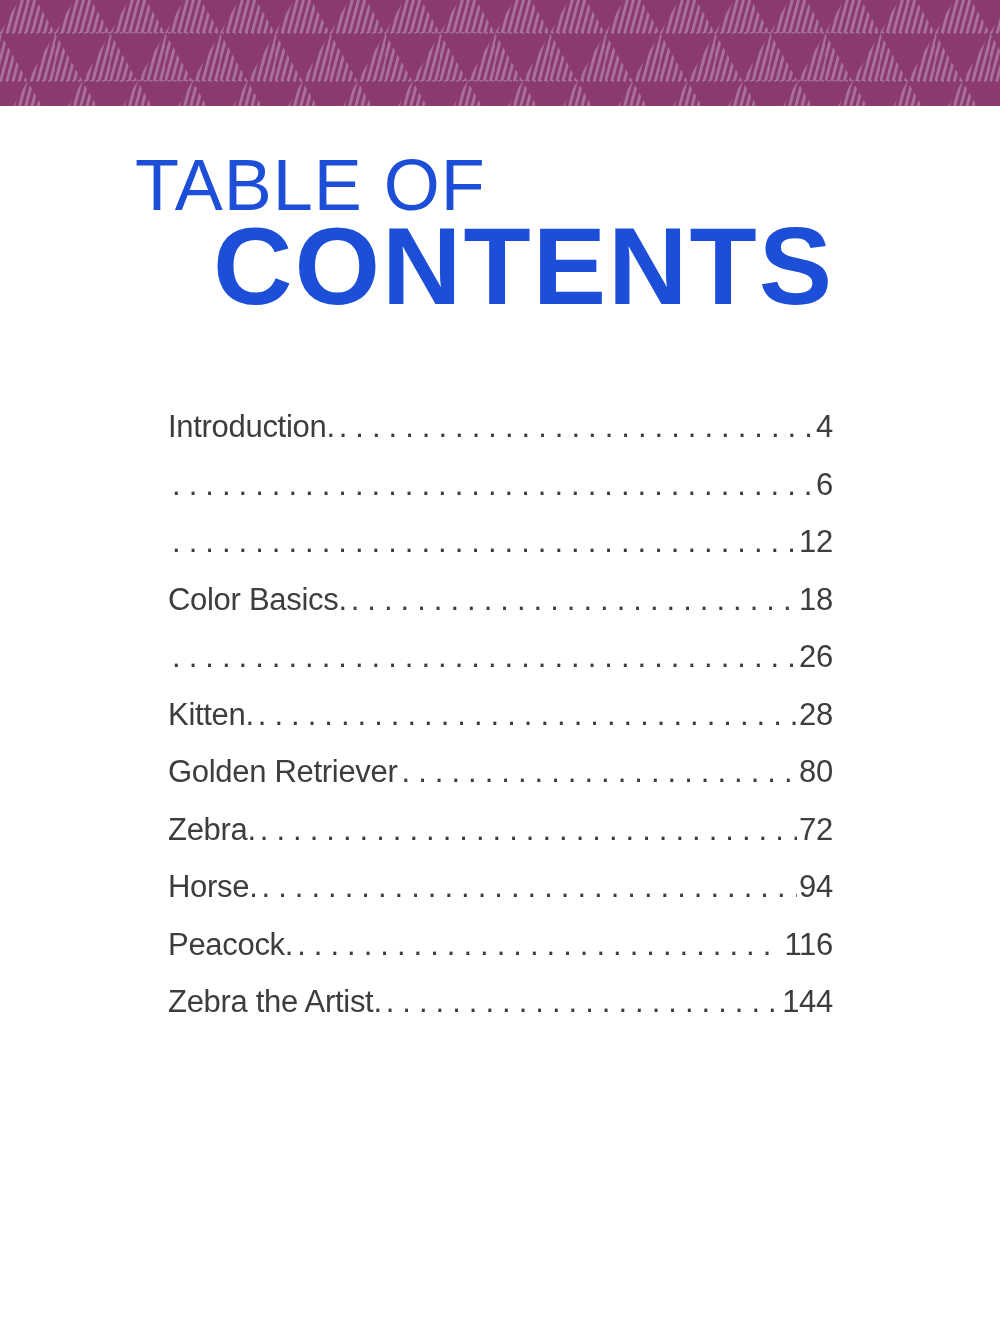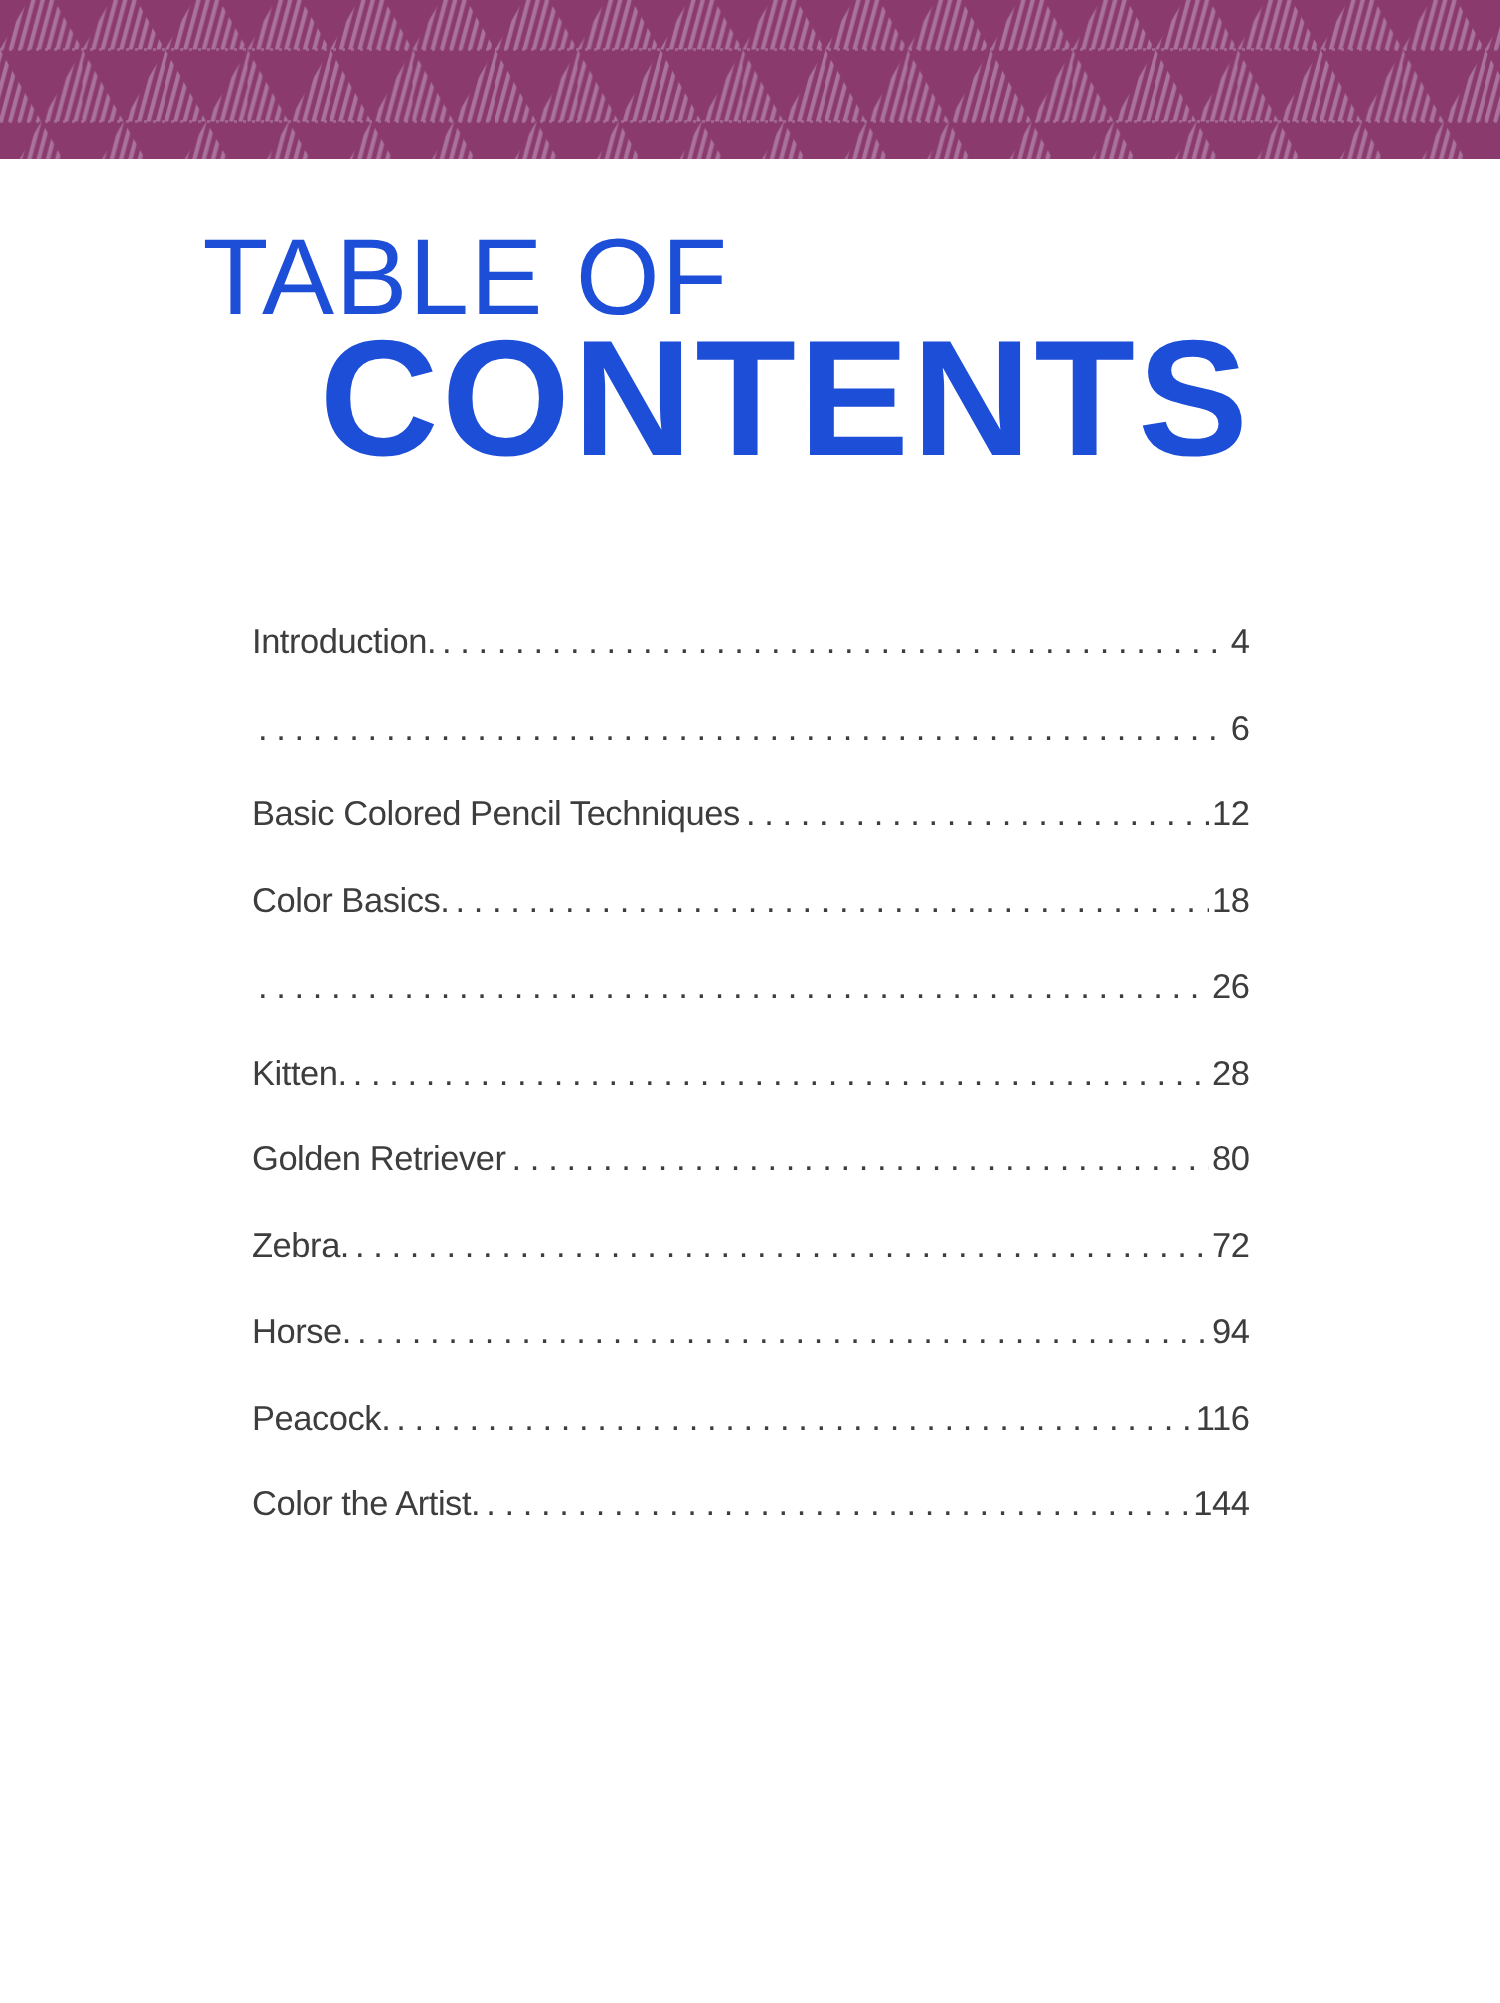--- a/index.html
+++ b/index.html
@@ -48,21 +48,21 @@
   .toc {
     position: absolute;
     left: 168px;
     top: 412px;
     width: 665px;
     color: var(--text, #3d3d3d);
   }
   .toc-row {
     display: flex;
     align-items: stretch;
-    font-size: 23px;
+    font-size: 31px;
     line-height: 30px;
     letter-spacing: -0.3px;
     margin-bottom: 27.5px;
     text-align: center;
   }
   .toc-row:last-child { margin-bottom: 0; }
   .toc-label {
     flex: 0 0 auto;
     white-space: nowrap;
   }
@@ -110,21 +110,20 @@
 <div class="toc-row">
     <span class="toc-label">Introduction.</span>
     <span class="toc-dots"> .  .  .  .  .  .  .  .  .  .  .  .  .  .  .  .  .  .  .  .  .  .  .  .  .  .  .  .  .  .  .  .  .  .  .  .  .  .  .  .  .  .  .  .  .  .  .  .  .  .  .  .  .  .  .  .  .  .  .  .  .  .  .  .  .  .  .  .  .  .  .  .  .  .  .  .  .  .  .  .  .  .  .  .  .  .  .  .  .  . </span>
     <span class="toc-page">4</span>
   </div>
     <div class="toc-row">
     <span class="toc-dots"> .  .  .  .  .  .  .  .  .  .  .  .  .  .  .  .  .  .  .  .  .  .  .  .  .  .  .  .  .  .  .  .  .  .  .  .  .  .  .  .  .  .  .  .  .  .  .  .  .  .  .  .  .  .  .  .  .  .  .  .  .  .  .  .  .  .  .  .  .  .  .  .  .  .  .  .  .  .  .  .  .  .  .  .  .  .  .  .  .  . </span>
     <span class="toc-page">6</span>
   </div>
     <div class="toc-row">
-    <span class="toc-label">Basic Colored Pencil Techniques</span>
     <span class="toc-dots"> .  .  .  .  .  .  .  .  .  .  .  .  .  .  .  .  .  .  .  .  .  .  .  .  .  .  .  .  .  .  .  .  .  .  .  .  .  .  .  .  .  .  .  .  .  .  .  .  .  .  .  .  .  .  .  .  .  .  .  .  .  .  .  .  .  .  .  .  .  .  .  .  .  .  .  .  .  .  .  .  .  .  .  .  .  .  .  .  .  . </span>
     <span class="toc-page">12</span>
   </div>
     <div class="toc-row">
     <span class="toc-label">Color Basics.</span>
     <span class="toc-dots"> .  .  .  .  .  .  .  .  .  .  .  .  .  .  .  .  .  .  .  .  .  .  .  .  .  .  .  .  .  .  .  .  .  .  .  .  .  .  .  .  .  .  .  .  .  .  .  .  .  .  .  .  .  .  .  .  .  .  .  .  .  .  .  .  .  .  .  .  .  .  .  .  .  .  .  .  .  .  .  .  .  .  .  .  .  .  .  .  .  . </span>
     <span class="toc-page">18</span>
   </div>
     <div class="toc-row">
     <span class="toc-dots"> .  .  .  .  .  .  .  .  .  .  .  .  .  .  .  .  .  .  .  .  .  .  .  .  .  .  .  .  .  .  .  .  .  .  .  .  .  .  .  .  .  .  .  .  .  .  .  .  .  .  .  .  .  .  .  .  .  .  .  .  .  .  .  .  .  .  .  .  .  .  .  .  .  .  .  .  .  .  .  .  .  .  .  .  .  .  .  .  .  . </span>
@@ -149,17 +148,17 @@
     <span class="toc-label">Horse.</span>
     <span class="toc-dots"> .  .  .  .  .  .  .  .  .  .  .  .  .  .  .  .  .  .  .  .  .  .  .  .  .  .  .  .  .  .  .  .  .  .  .  .  .  .  .  .  .  .  .  .  .  .  .  .  .  .  .  .  .  .  .  .  .  .  .  .  .  .  .  .  .  .  .  .  .  .  .  .  .  .  .  .  .  .  .  .  .  .  .  .  .  .  .  .  .  . </span>
     <span class="toc-page">94</span>
   </div>
     <div class="toc-row">
     <span class="toc-label">Peacock.</span>
     <span class="toc-dots"> .  .  .  .  .  .  .  .  .  .  .  .  .  .  .  .  .  .  .  .  .  .  .  .  .  .  .  .  .  .  .  .  .  .  .  .  .  .  .  .  .  .  .  .  .  .  .  .  .  .  .  .  .  .  .  .  .  .  .  .  .  .  .  .  .  .  .  .  .  .  .  .  .  .  .  .  .  .  .  .  .  .  .  .  .  .  .  .  .  . </span>
     <span class="toc-page">116</span>
   </div>
     <div class="toc-row">
-    <span class="toc-label">Color the Artist.</span>
+    <span class="toc-label">Zebra the Artist.</span>
     <span class="toc-dots"> .  .  .  .  .  .  .  .  .  .  .  .  .  .  .  .  .  .  .  .  .  .  .  .  .  .  .  .  .  .  .  .  .  .  .  .  .  .  .  .  .  .  .  .  .  .  .  .  .  .  .  .  .  .  .  .  .  .  .  .  .  .  .  .  .  .  .  .  .  .  .  .  .  .  .  .  .  .  .  .  .  .  .  .  .  .  .  .  .  . </span>
     <span class="toc-page">144</span>
   </div>
   </div>
 
 </body></html>

